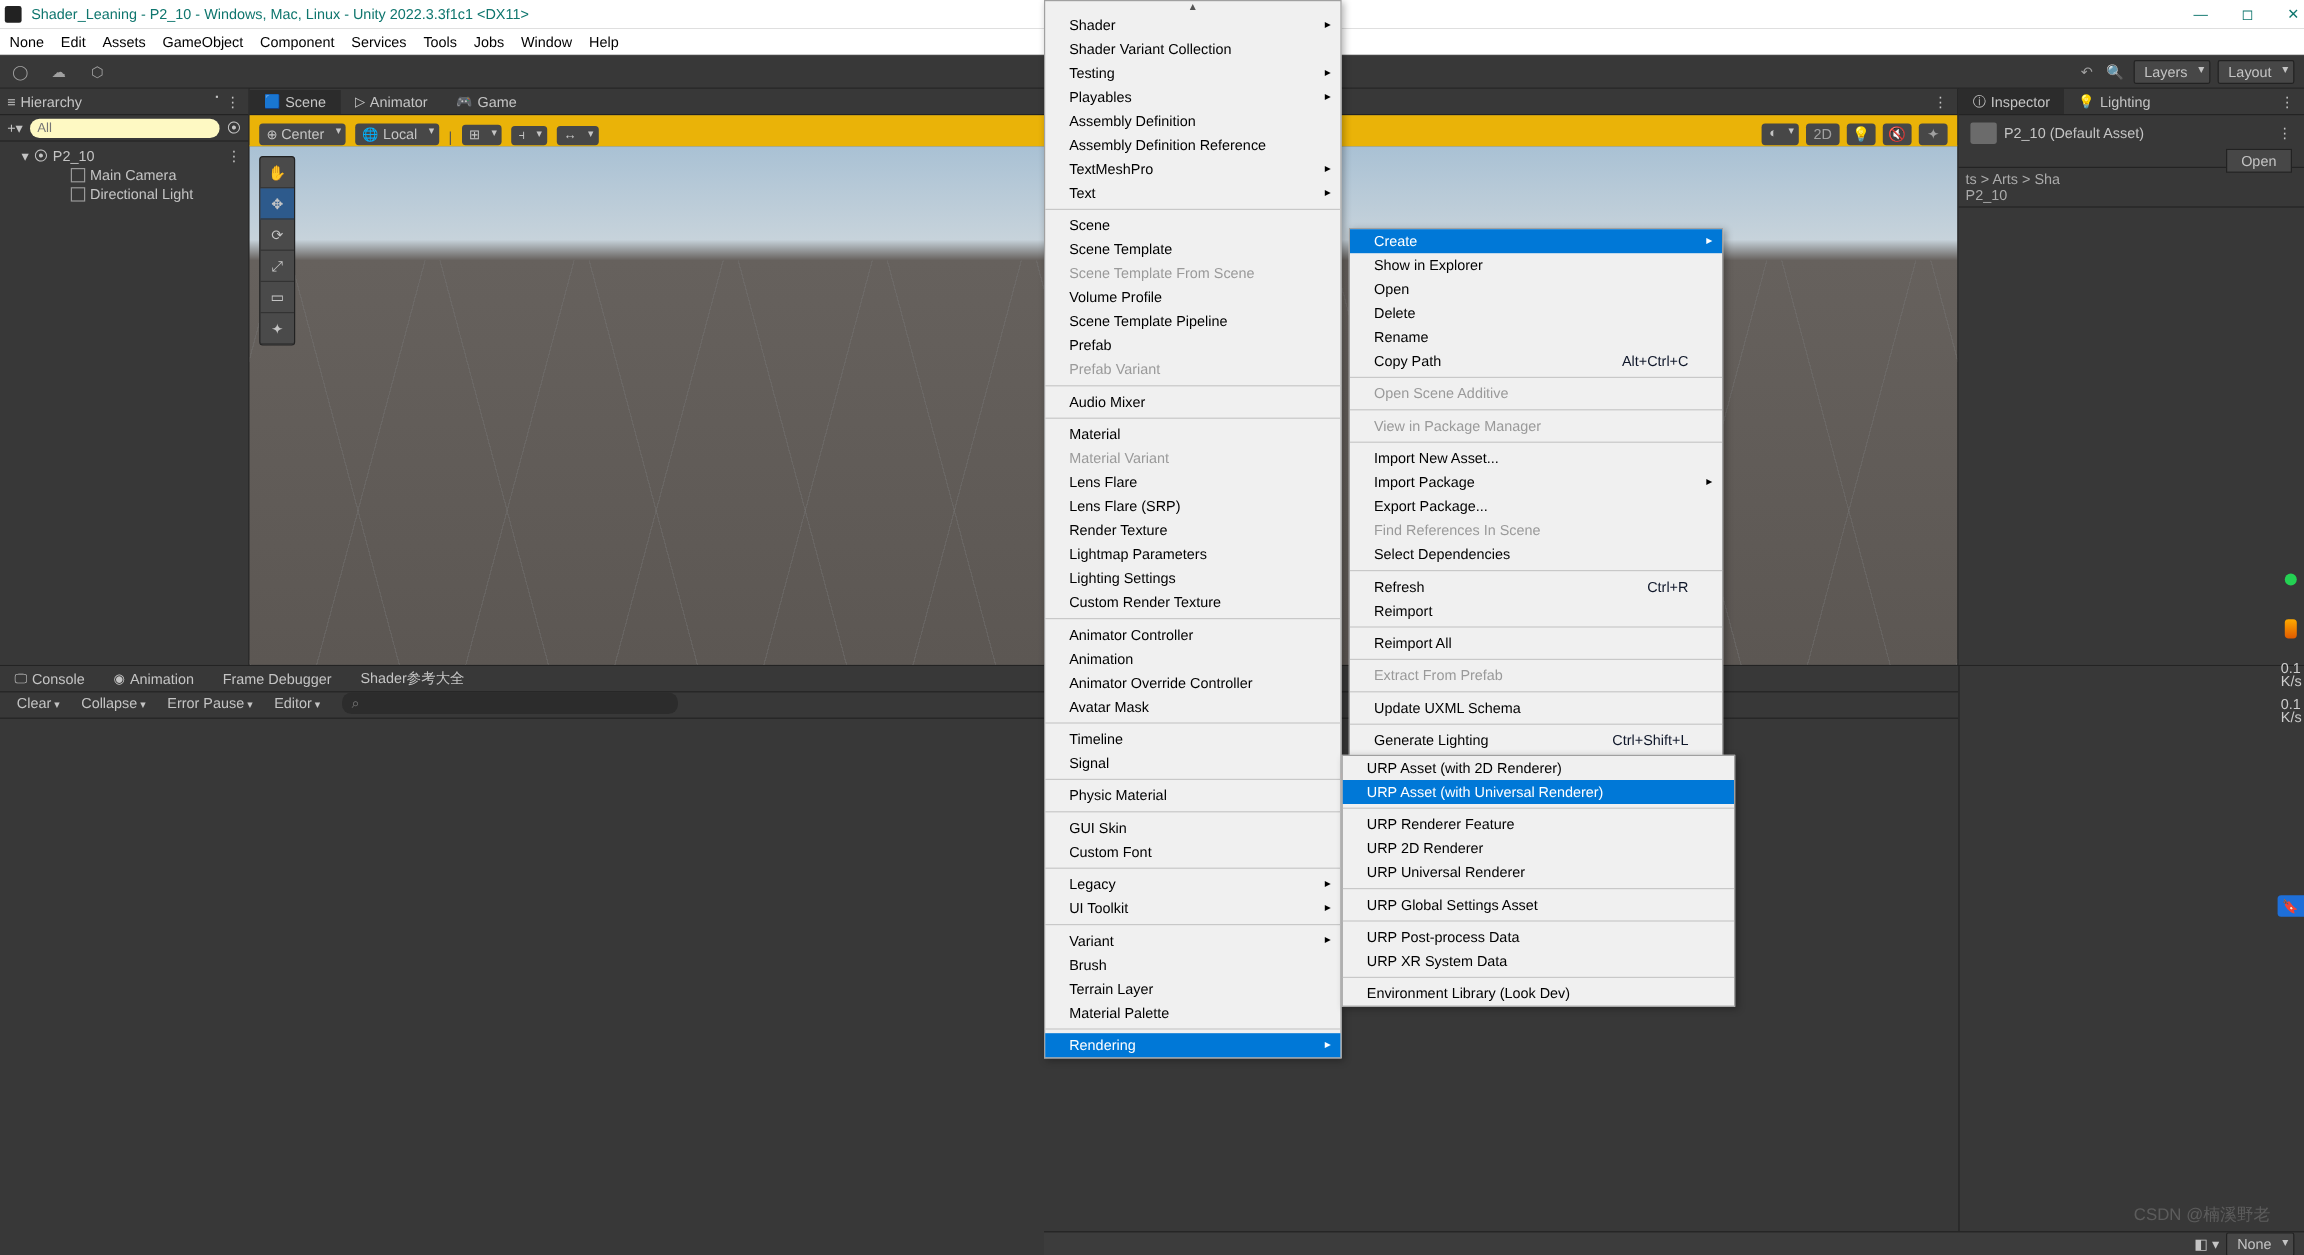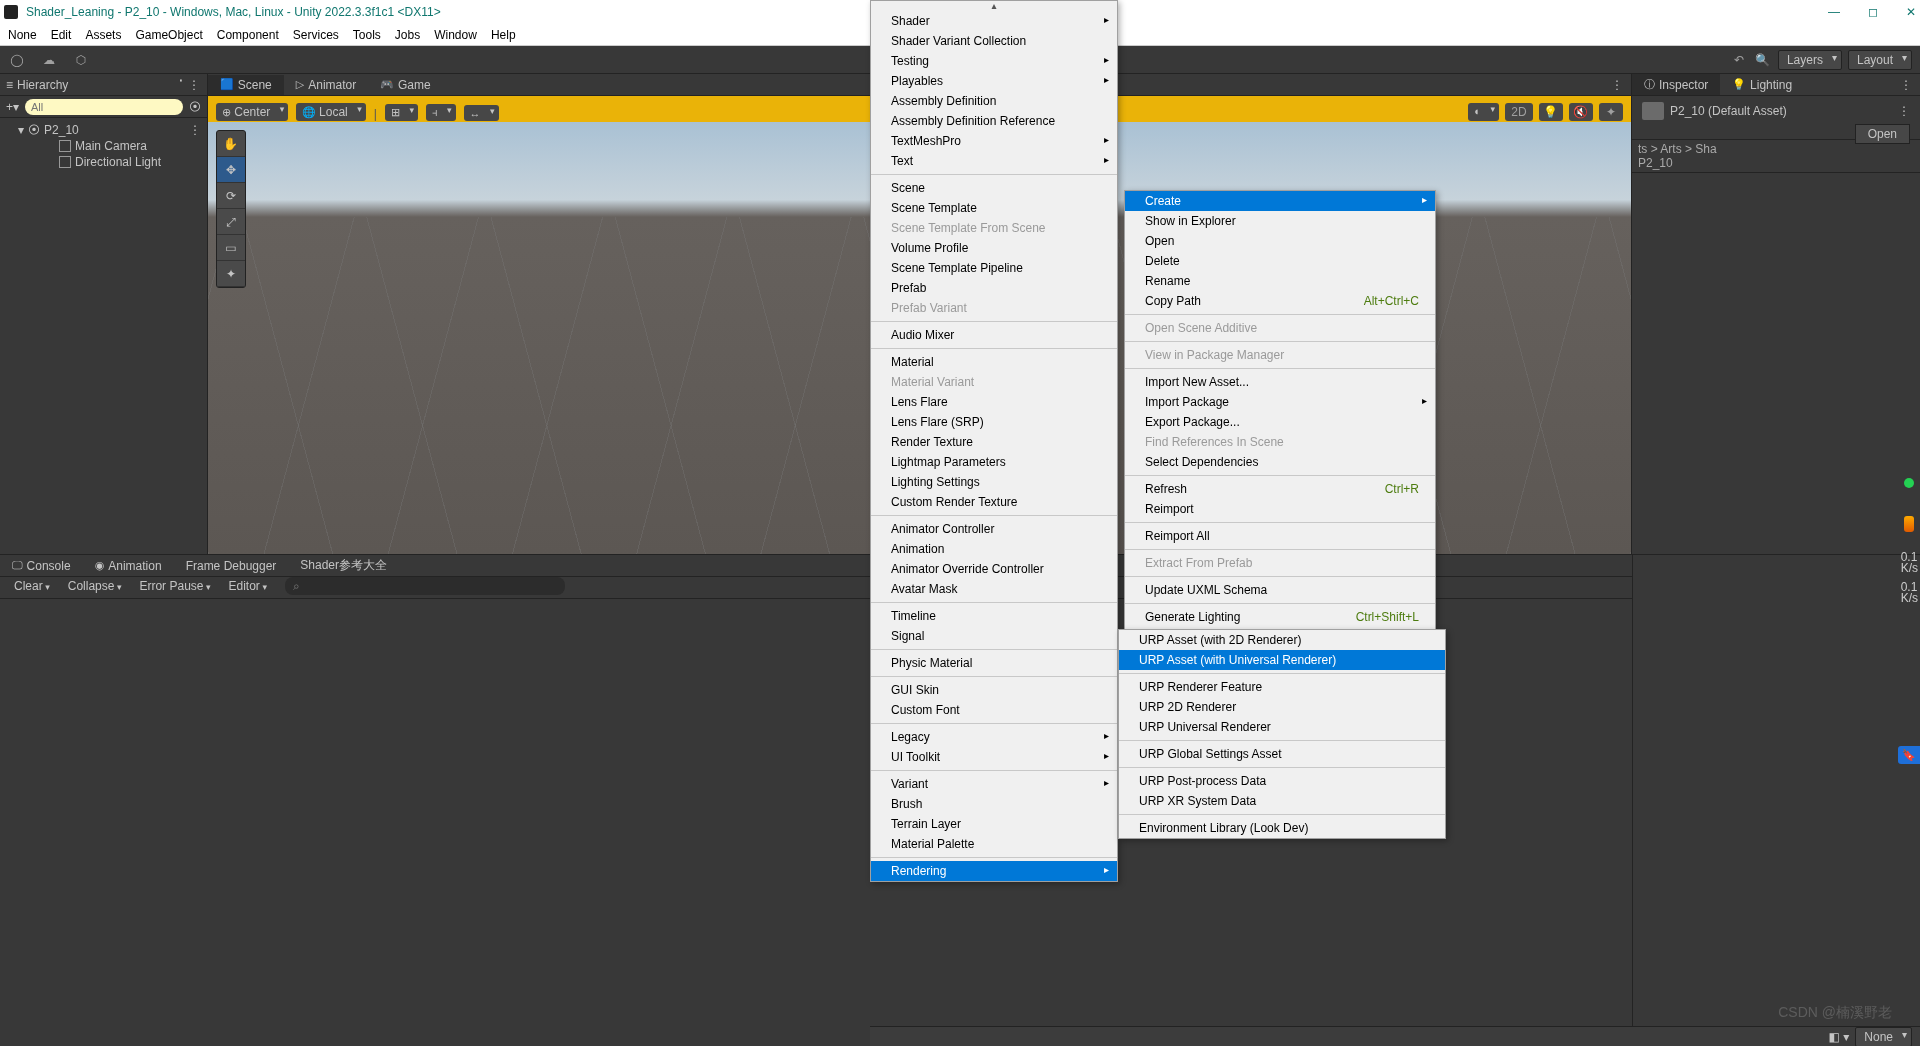--- a/index.html
+++ b/index.html
@@ -51,21 +51,21 @@
 .cbtn{padding:2px 8px;cursor:pointer;font-size:11px}
 .cbtn::after{content:" ▾";font-size:9px}
 .console-tools input{background:#2c2c2c;border:none;border-radius:8px;padding:2px 8px;width:280px;margin-left:8px;color:#888}
 .rightbottom{width:288px;background:#383838;border-left:1px solid #232323}
 
 .ctx{position:absolute;background:#f0f0f0;color:#000;border:1px solid #a0a0a0;box-shadow:2px 2px 6px rgba(0,0,0,.3);font-size:12.5px;z-index:50}
 .ctx .ci{padding:3px 26px 3px 20px;cursor:default;position:relative;white-space:nowrap}
 .ctx .ci.arrow::after{content:"▸";position:absolute;right:8px;font-size:10px}
 .ctx .ci.disabled{color:#9a9a9a}
 .ctx .ci.hl{background:#0078d7;color:#fff}
-.ctx .ci .shortcut{position:absolute;right:16px;color:#4d7c0f}
+.ctx .ci .shortcut{position:absolute;right:28px;color:#0f172a}
 .ctx hr{border:none;border-top:1px solid #c8c8c8;margin:3px 0}
 .ctx .scroll-arrow{text-align:center;font-size:10px;padding:0;line-height:10px;color:#555}
 .arrow-annot{position:absolute;stroke:#ff2020;stroke-width:2;fill:none;z-index:45;pointer-events:none}
 .side-tag{position:absolute;right:0;background:#1e6fd9;color:#fff;width:22px;height:18px;border-radius:3px 0 0 3px;display:flex;align-items:center;justify-content:center;font-size:11px}
 .side-metric{position:absolute;right:2px;font-size:9px;color:#ccc;text-align:left;line-height:10px}
 .status-dot{position:absolute;right:6px;width:10px;height:10px;border-radius:50%}
 .footer{position:absolute;bottom:0;left:870px;right:0;height:20px;background:#3c3c3c;border-top:1px solid #222;display:flex;align-items:center;justify-content:flex-end;padding:0 8px;gap:6px}
 .watermark{position:absolute;right:28px;bottom:24px;color:rgba(200,200,200,.25);font-size:14px;z-index:60}
 </style>
 </head>

